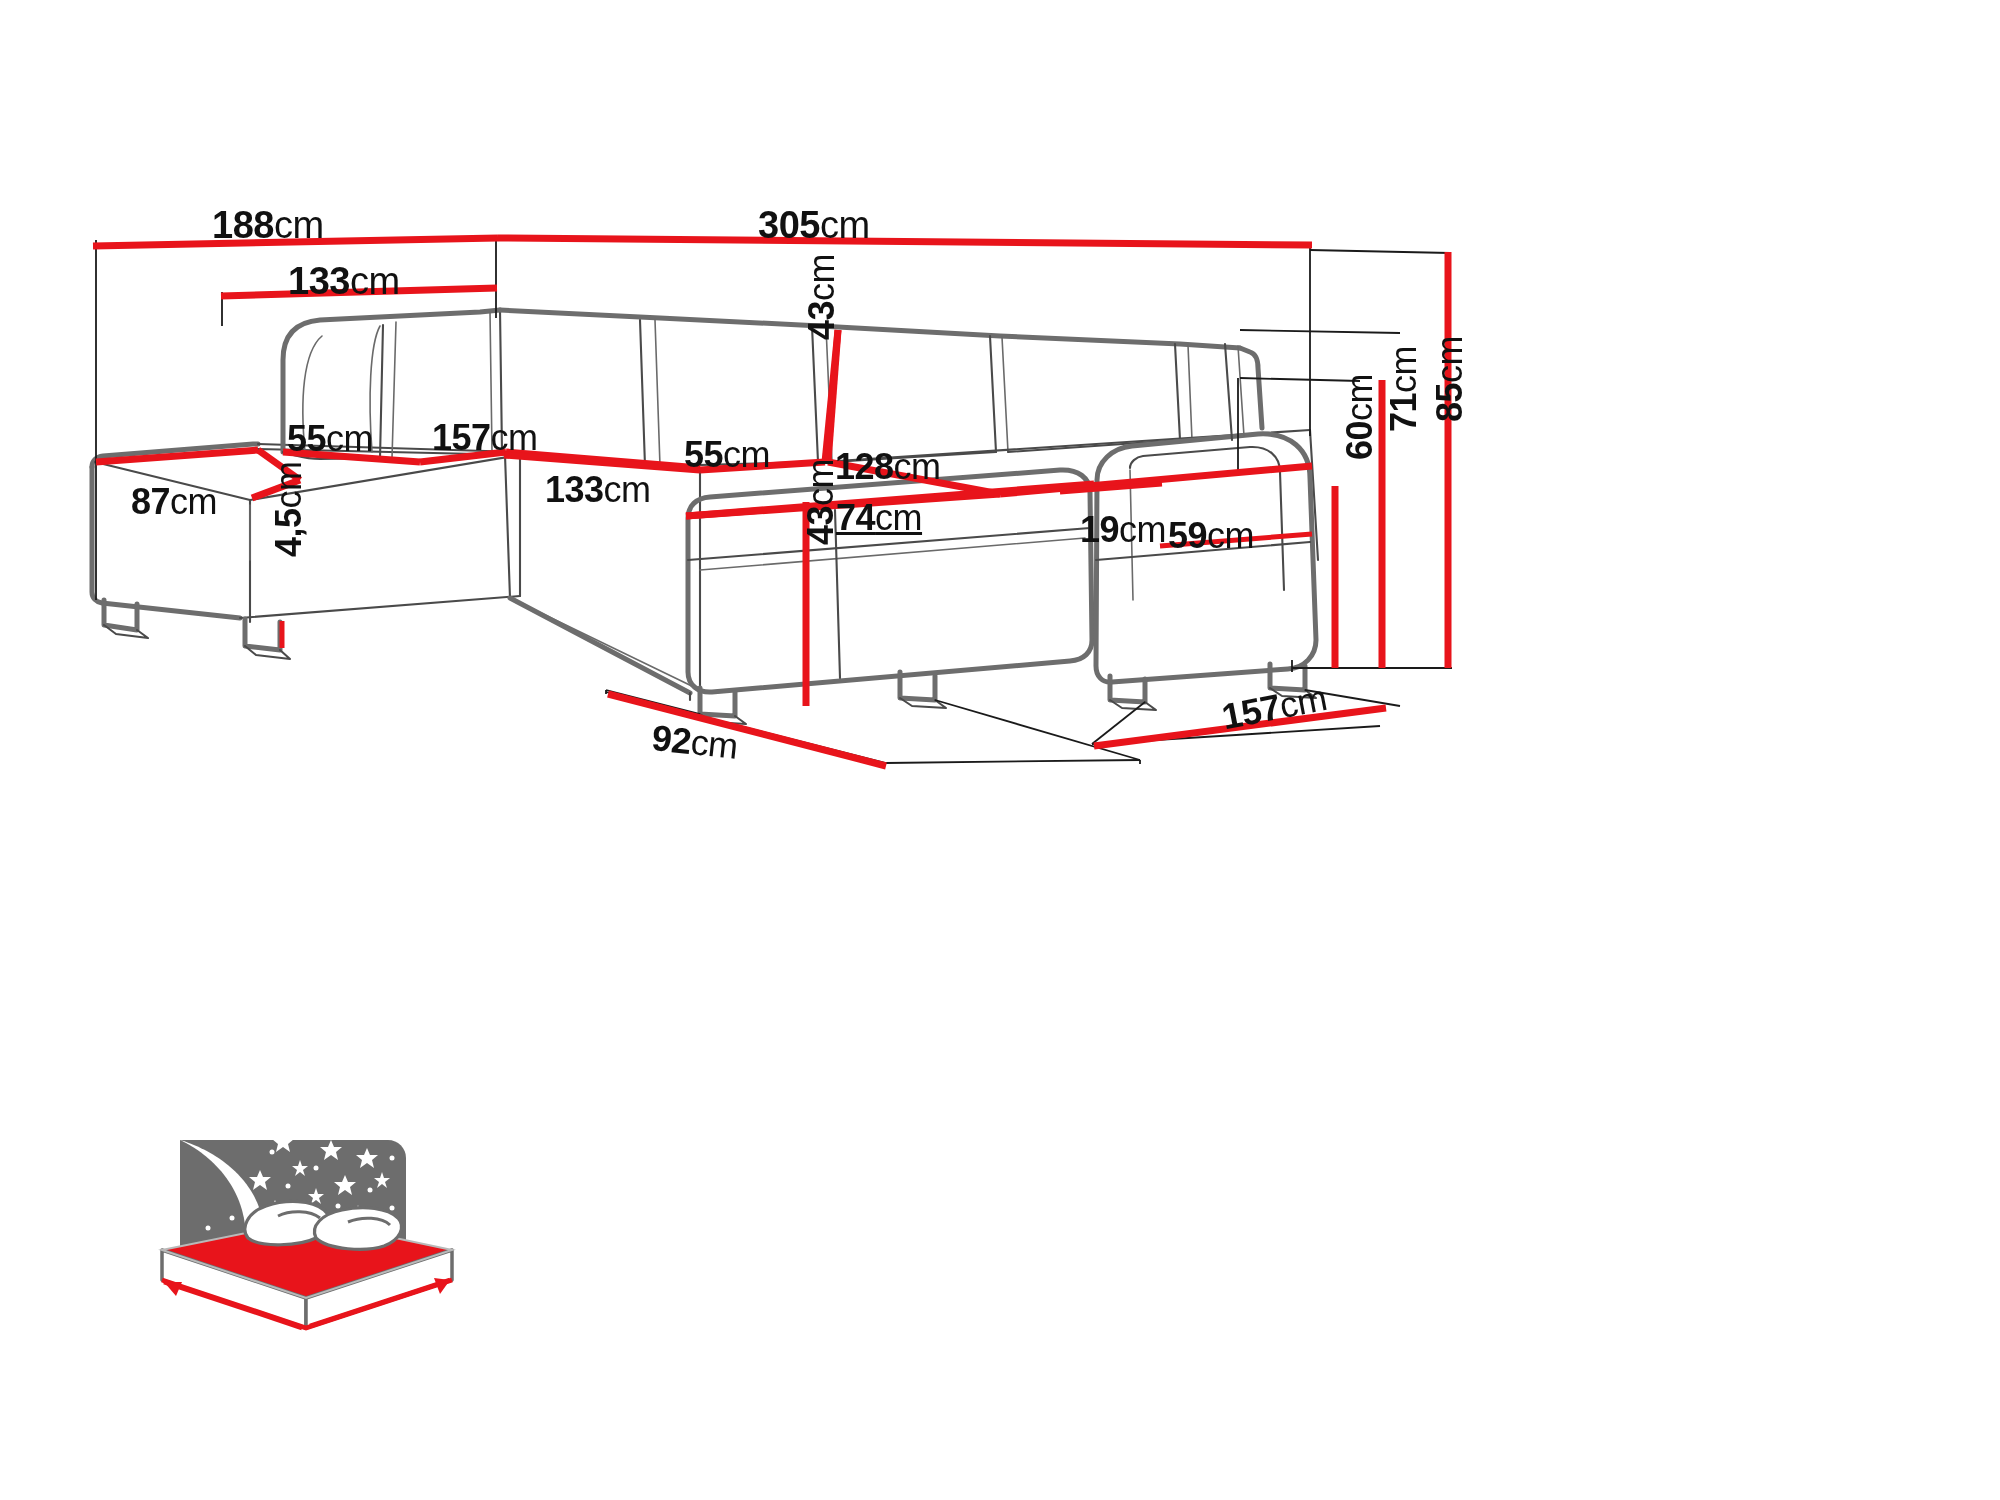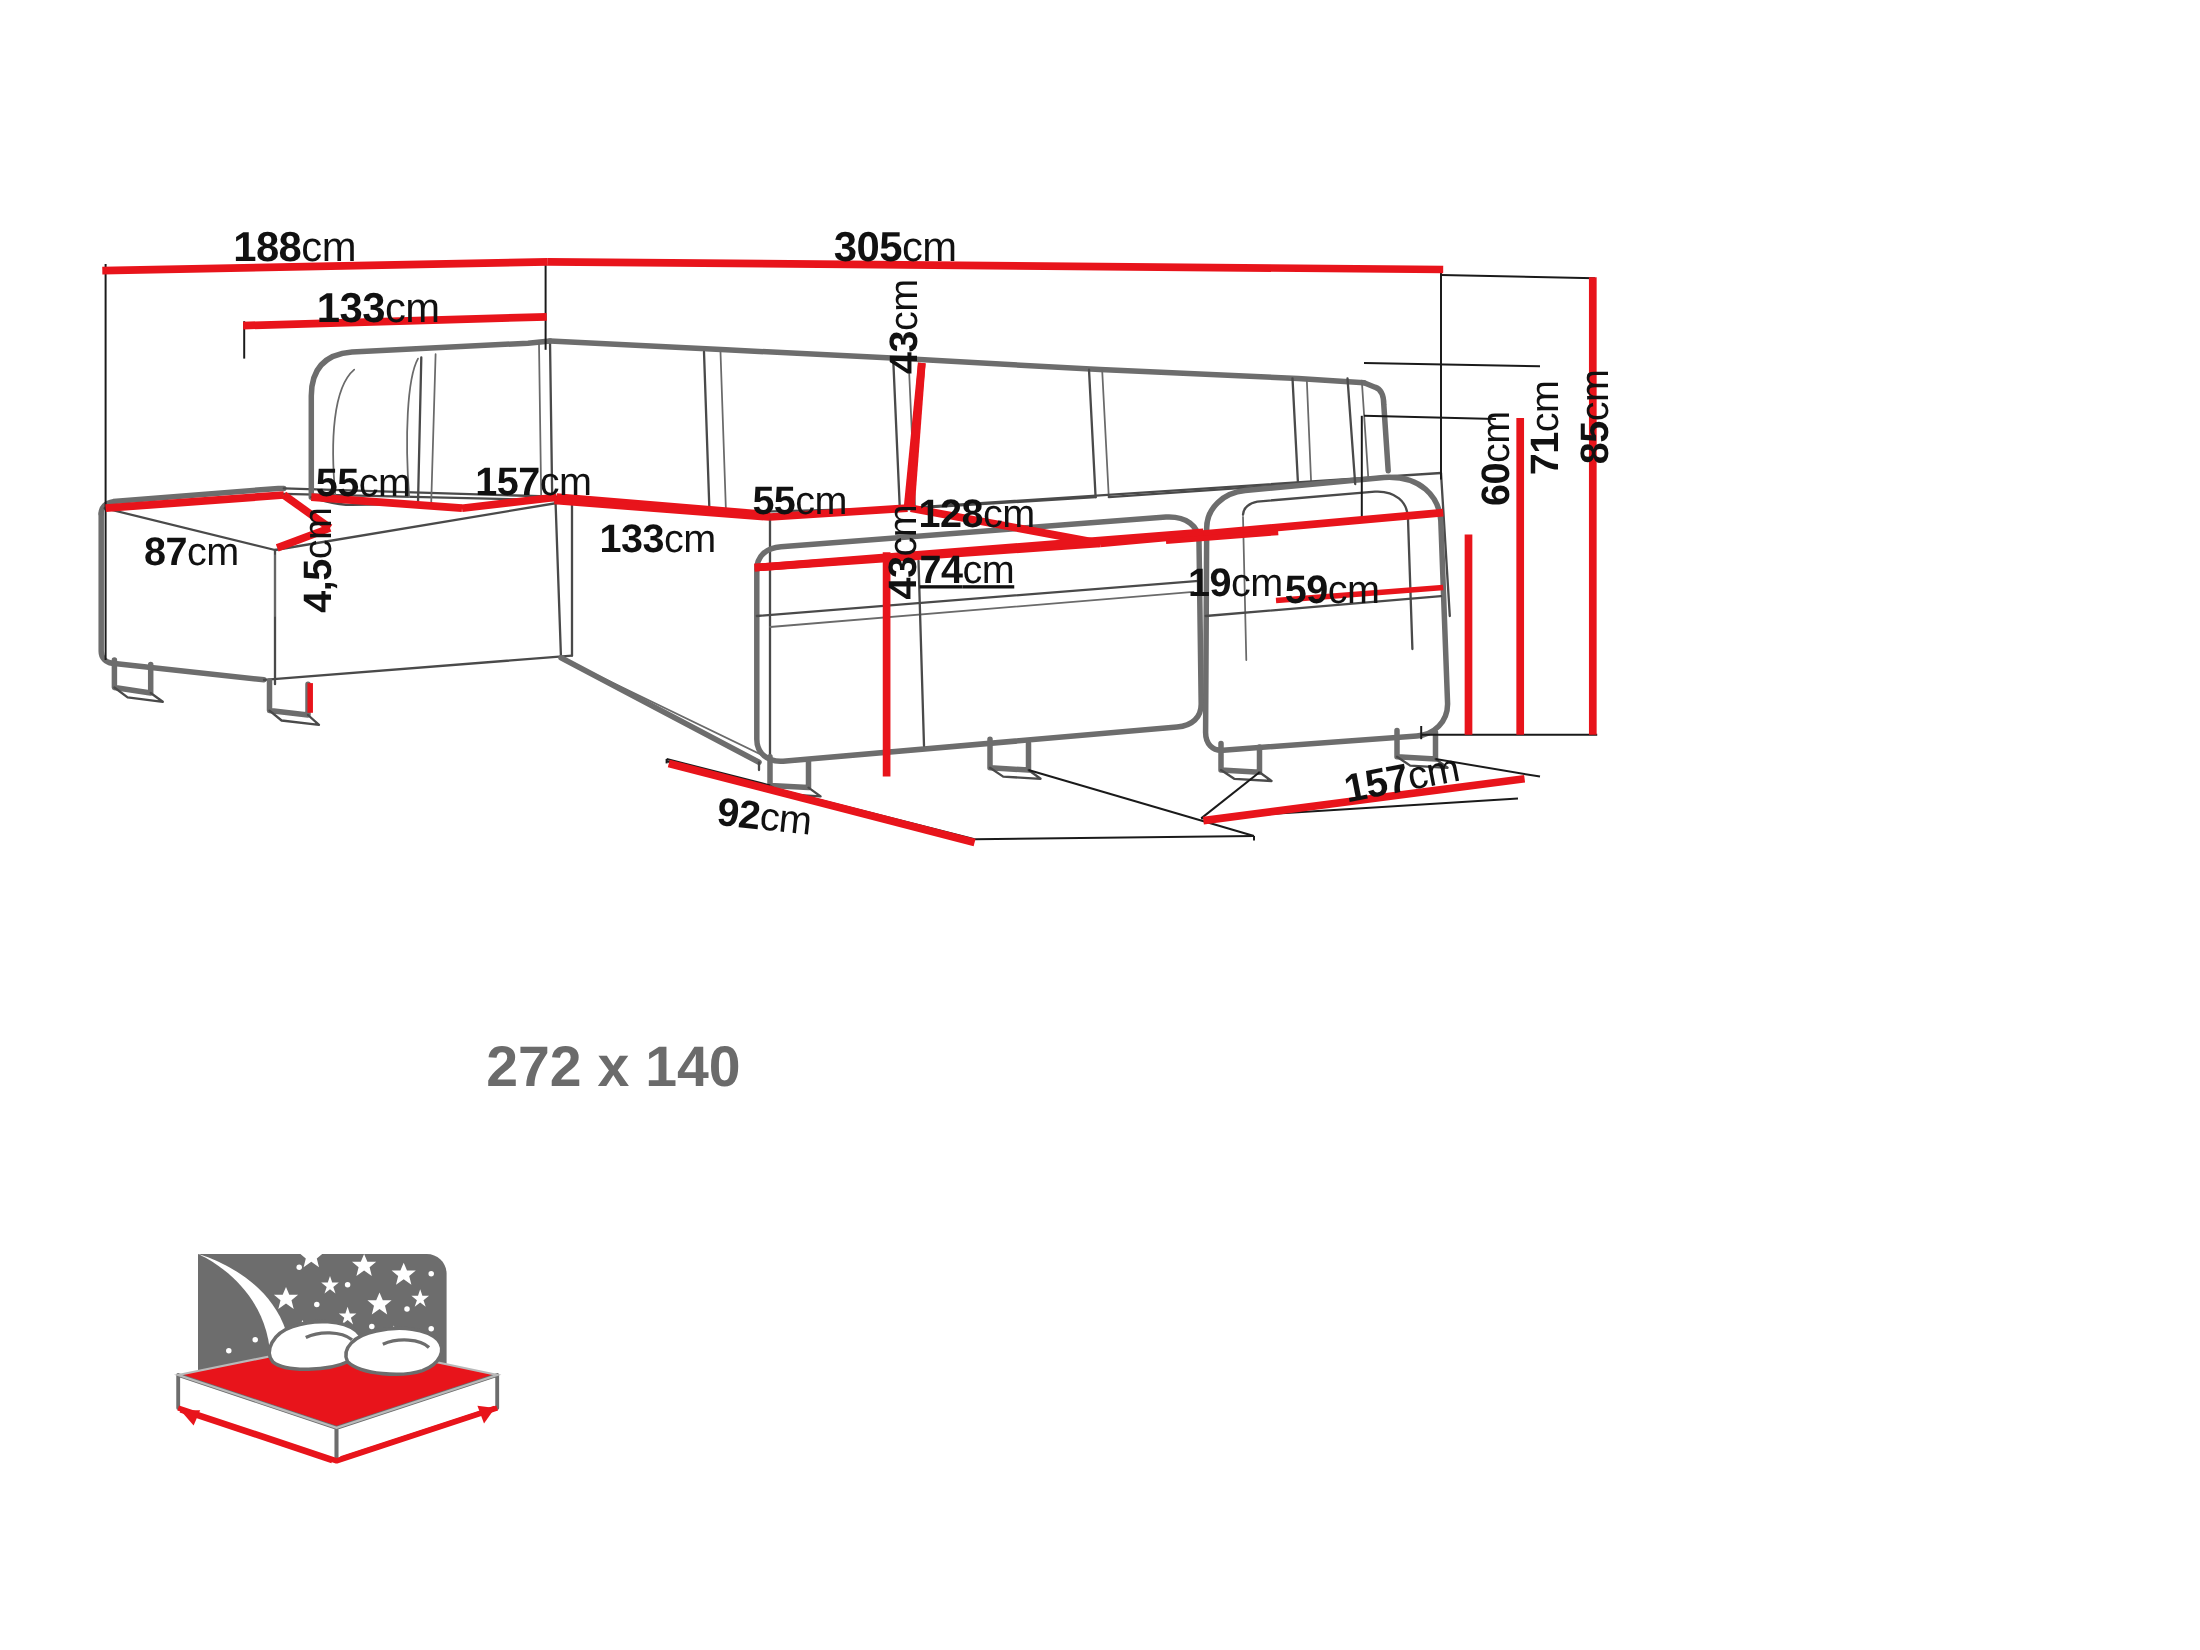--- a/index.html
+++ b/index.html
@@ -383,15 +383,14 @@
     </g>
 
     <g>
       <path d="M44,222 L182,268" fill="none" stroke="#e8141b" stroke-width="4.5"></path>
       <polygon points="44,222 62,222 56,236" fill="#e8141b"></polygon>
       <path d="M190,266 L330,220" fill="none" stroke="#e8141b" stroke-width="4.5"></path>
       <polygon points="330,220 314,218 320,234" fill="#e8141b"></polygon>
     </g>
   </svg>
 
-  <div class="bedlabel" style="left:442px;top:940px;font-size:52px;">272 x 140</div>
 
 </div>
 
 </body></html>

